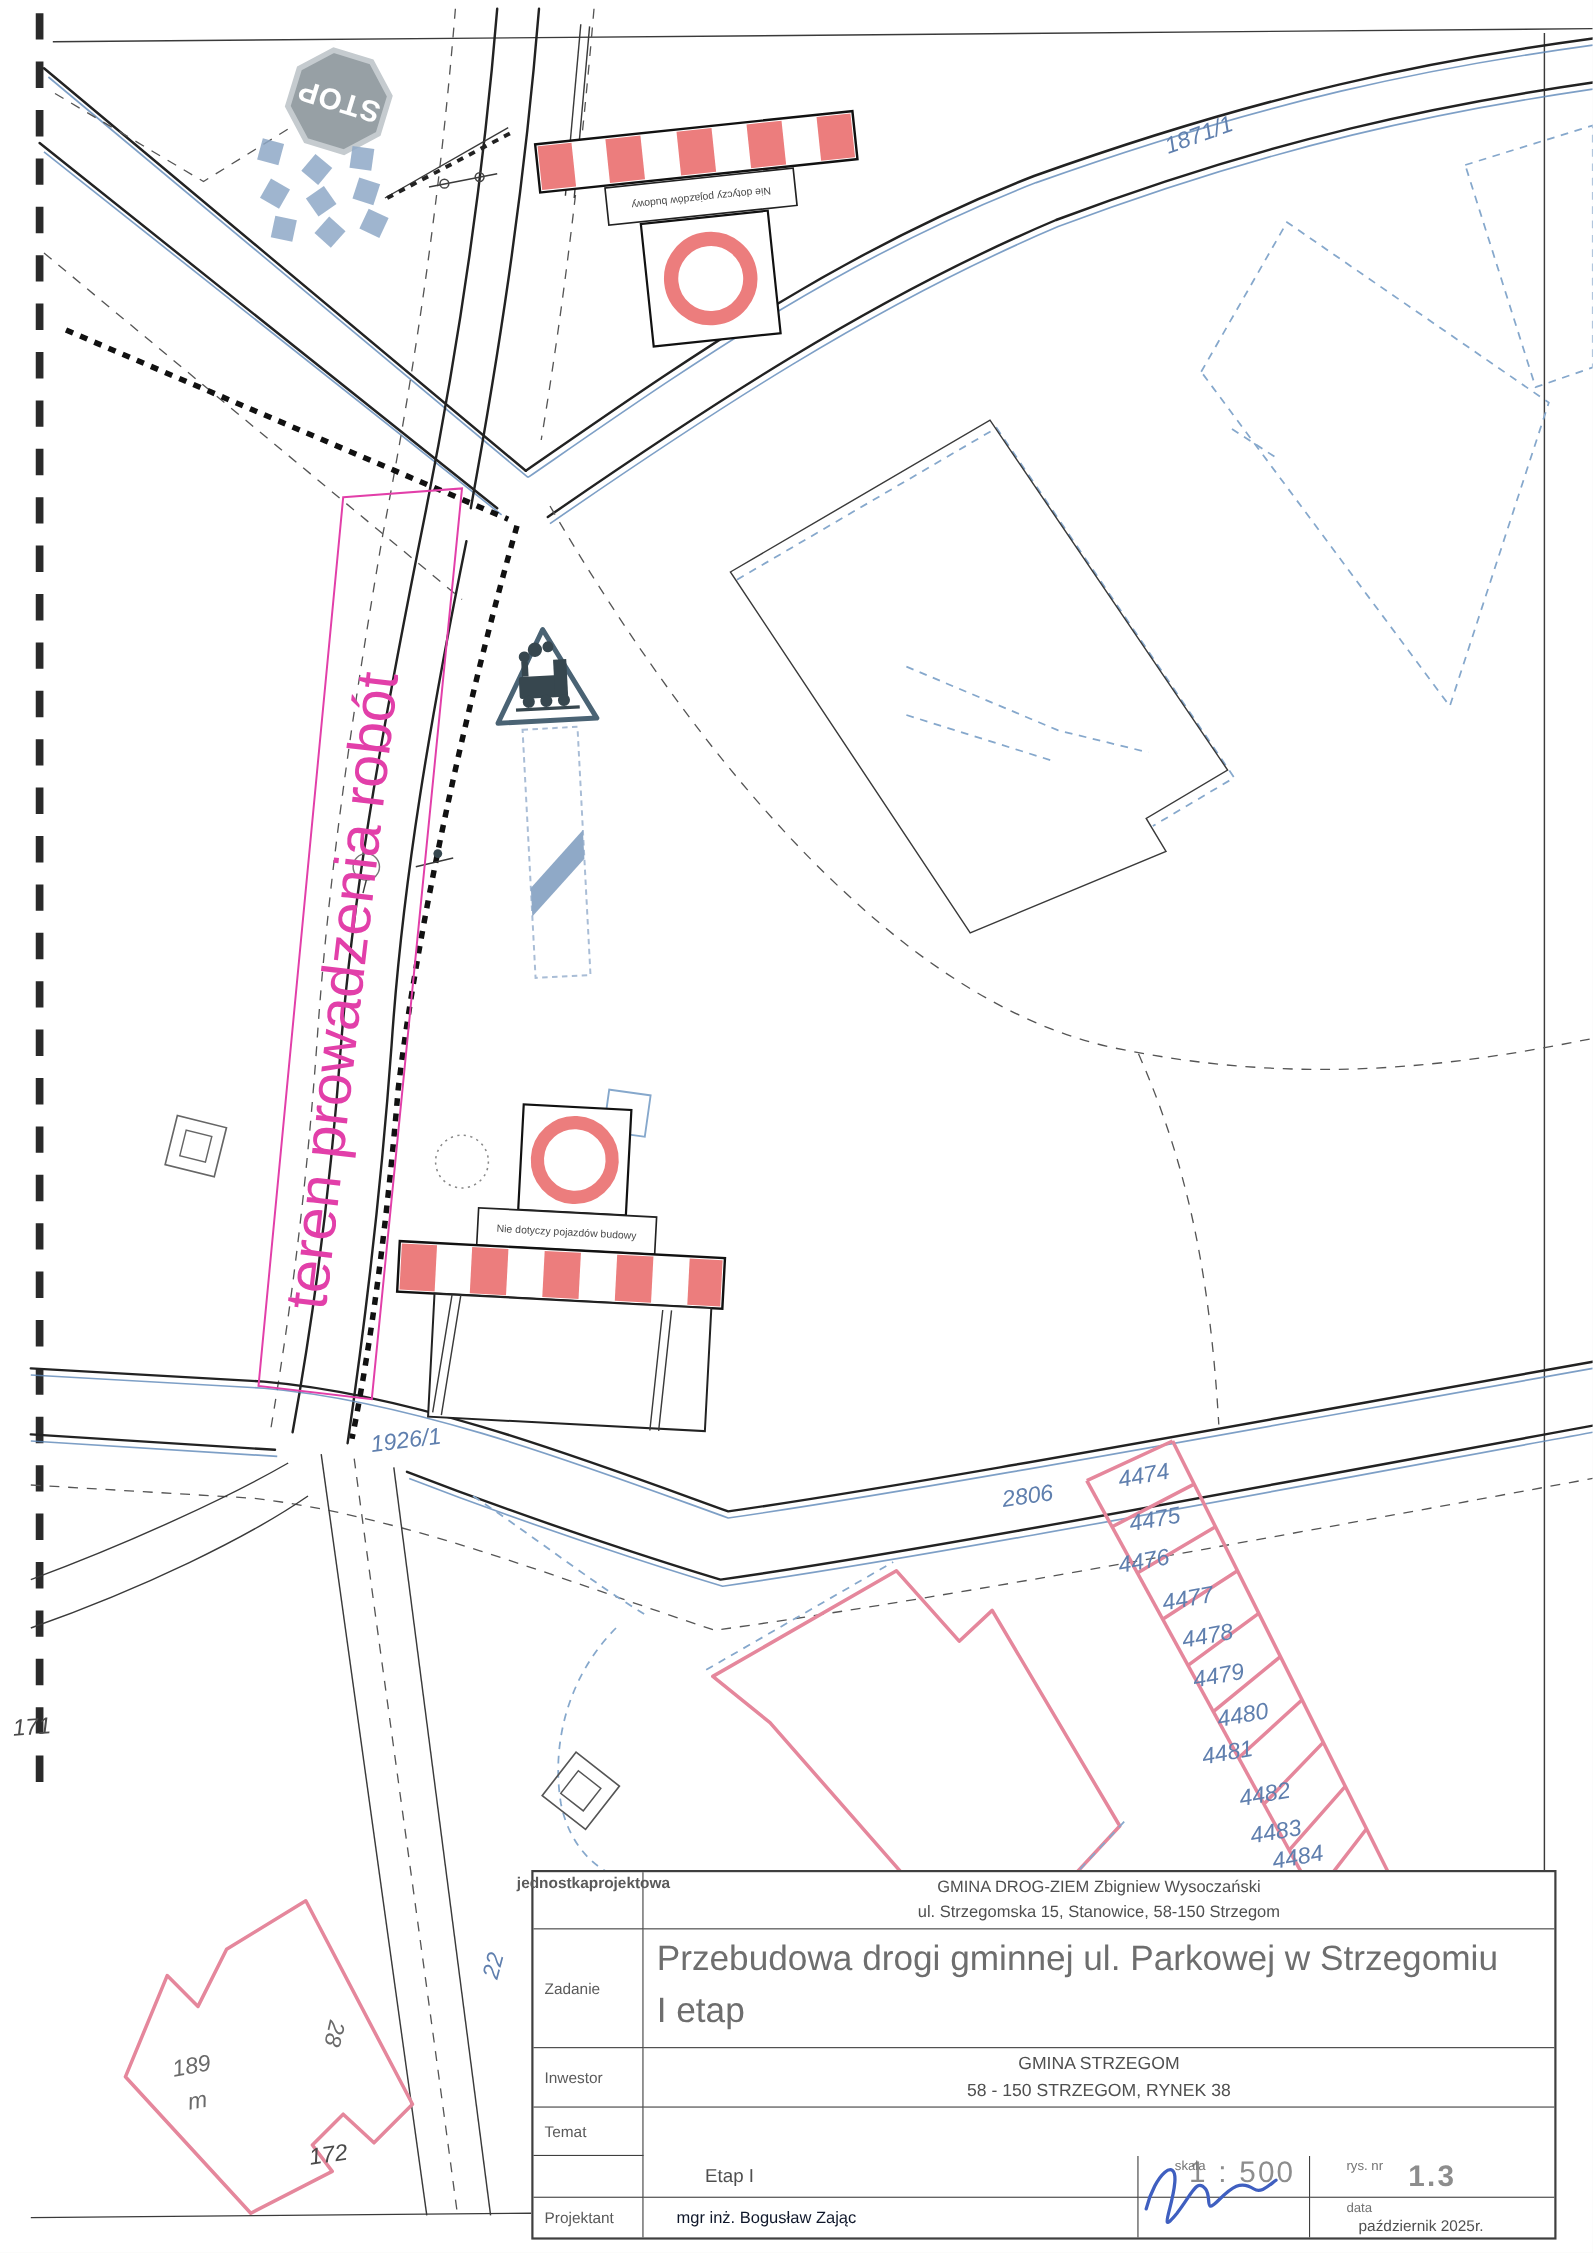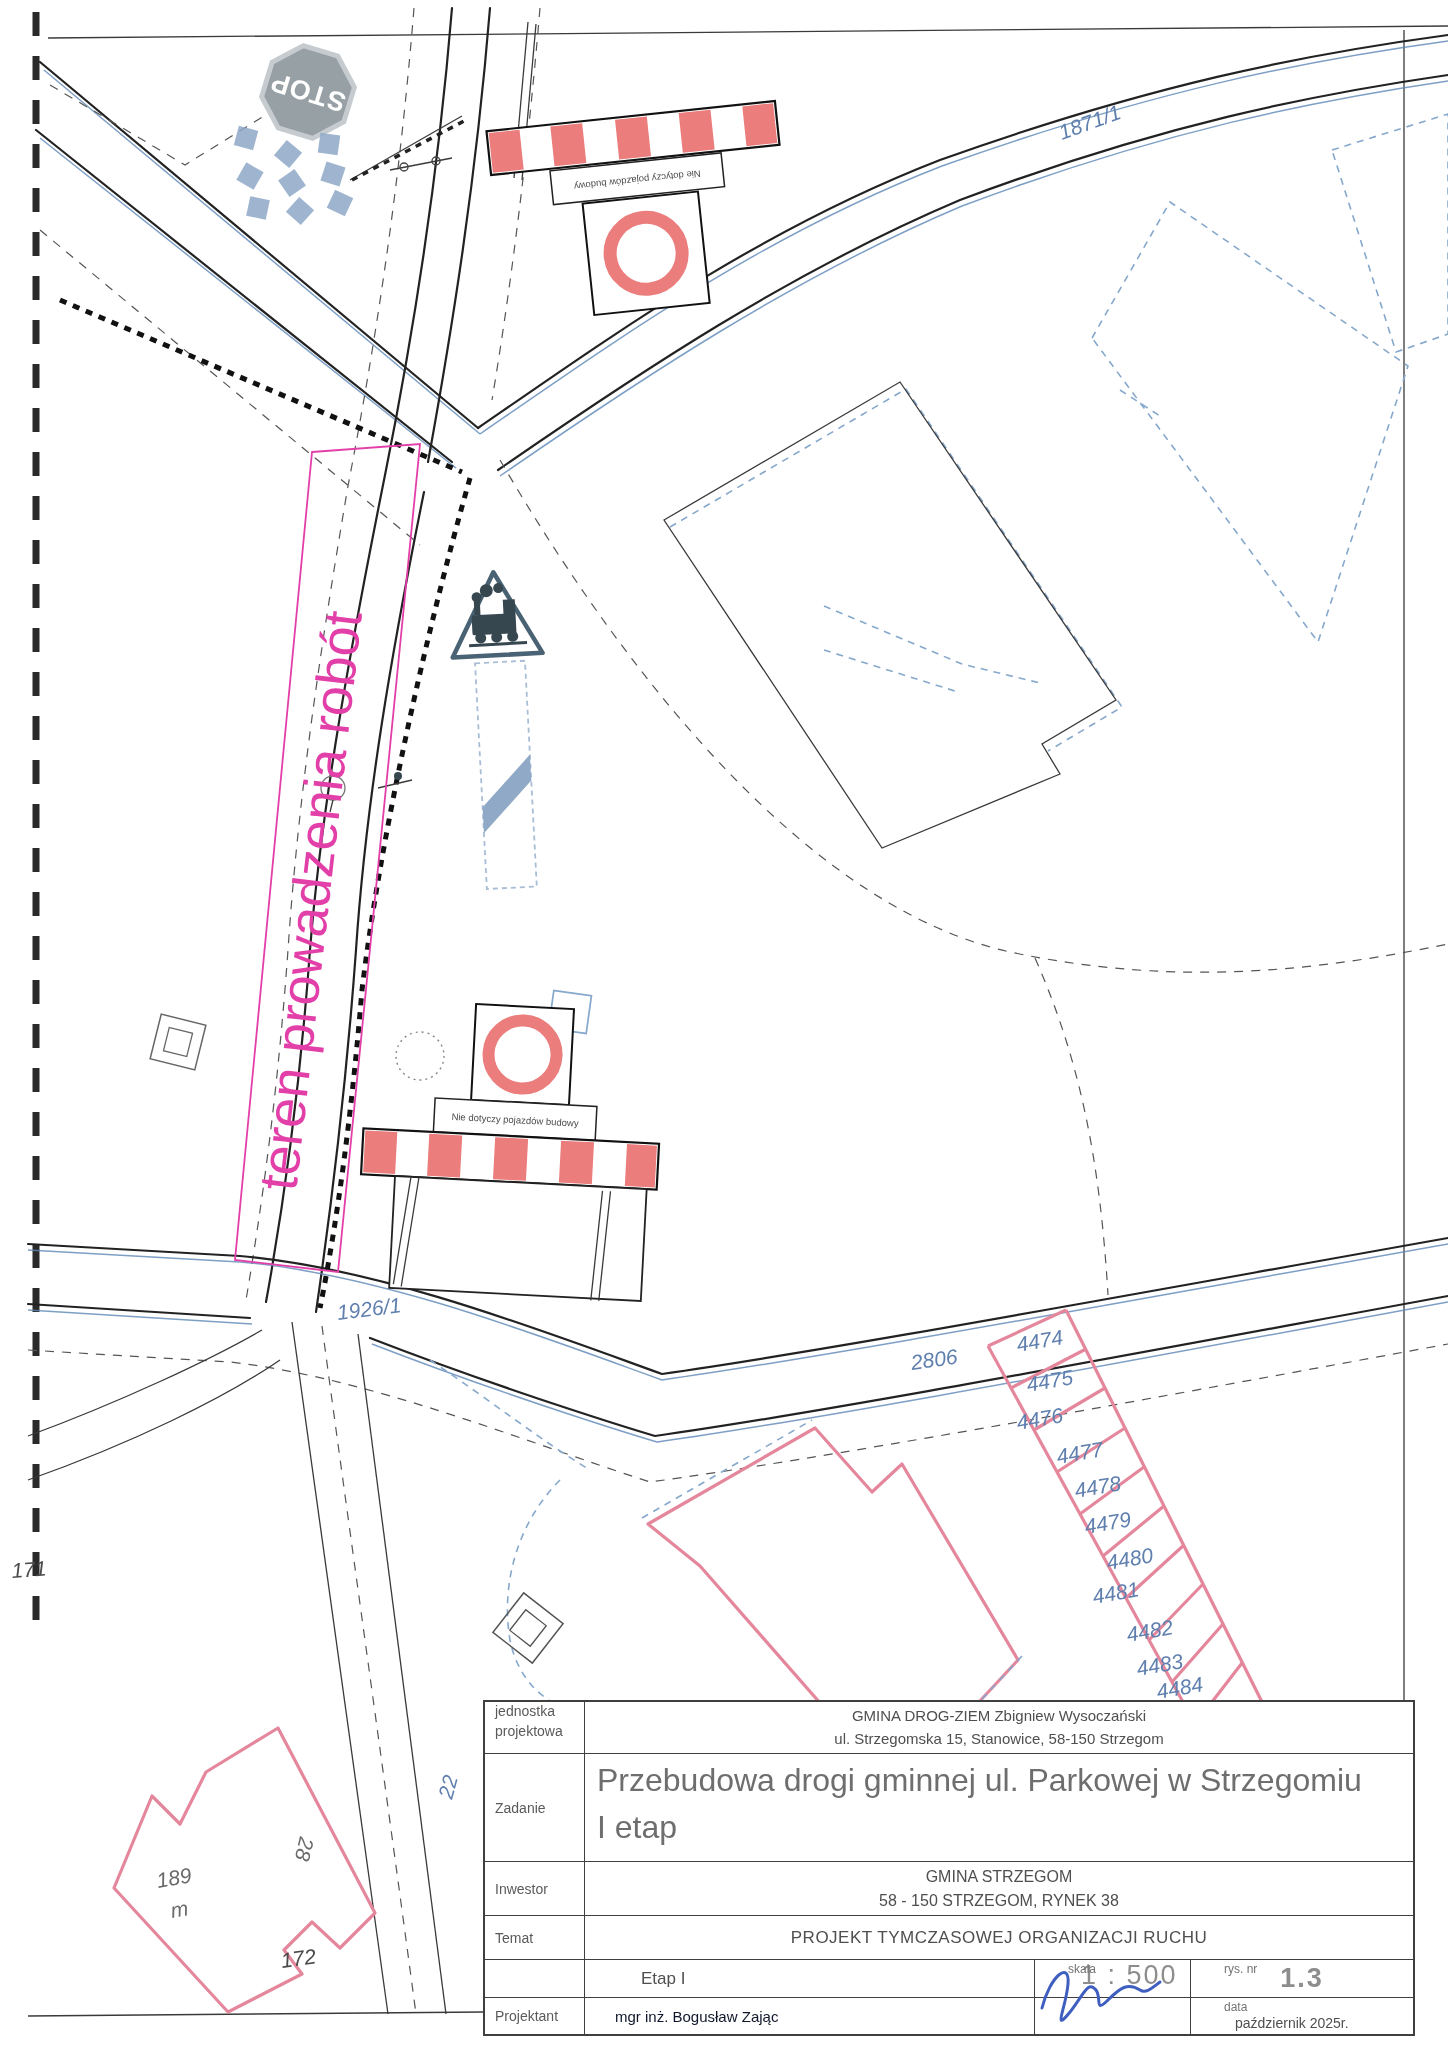--- a/index.html
+++ b/index.html
@@ -27,21 +27,21 @@
   .stoptxt{font-family:"Liberation Sans",sans-serif;font-weight:bold;font-size:27px;
            fill:#ffffff;letter-spacing:1px;}
 
   
   #titleblock{position:absolute;left:483px;top:1700px;width:932px;height:336px;
               border:2px solid #3f3f3f;background:#fff;box-sizing:border-box;z-index:2;
               color:#4a4a4a;}
   .cell{position:absolute;box-sizing:border-box;border-color:#3f3f3f;border-style:solid;border-width:0;}
   .br{border-right-width:1.5px;} .bb{border-bottom-width:1.5px;}
   .lab{display:flex;align-items:center;padding-left:10px;font-size:14px;color:#5a5a5a;}
-  .labcol{flex-direction:column;align-items:flex-start;line-height:1.4;}
+  .labcol{align-items:flex-start;justify-content:center;line-height:1.4;font-weight:bold;}
   .cc{display:flex;flex-direction:column;align-items:center;justify-content:center;
       font-size:15px;color:#4f4f4f;line-height:1.5;}
   .big{font-size:32px;color:#6e6e6e;white-space:nowrap;}
   .task{display:block;padding:8px 0 0 12px;}
   .task .l2{margin-top:10px;}
   .smalllab{position:absolute;top:2px;left:5px;font-size:12px;color:#737373;margin-left:28px;}
   .bigval{font-size:27px;color:#8d8d8d;letter-spacing:2px;}
   #sig{position:absolute;left:1012px;top:1946px;z-index:3;}
 </style>
 </head>
@@ -266,21 +266,20 @@
     <div class="big l2">I etap</div>
   </div>
 
   <div class="cell br bb lab" style="left:0;top:160px;width:100px;height:54px;">Inwestor</div>
   <div class="cell bb cc" style="left:100px;top:160px;width:828px;height:54px;font-size:16px;">
     <span>GMINA STRZEGOM</span>
     <span>58 - 150 STRZEGOM, RYNEK 38</span>
   </div>
 
   <div class="cell br bb lab" style="left:0;top:214px;width:100px;height:44px;">Temat</div>
-  <div class="cell bb cc" style="left:100px;top:214px;width:828px;height:44px;font-size:17px;letter-spacing:.5px;">PROJEKT TYMCZASOWEJ ORGANIZACJI RUCHU</div>
 
   <div class="cell br bb" style="left:0;top:258px;width:100px;height:38px;"></div>
   <div class="cell br bb lab" style="left:100px;top:258px;width:450px;height:38px;padding-left:56px;font-size:17px;color:#4f4f4f;">Etap I</div>
   <div class="cell br bb" style="left:550px;top:258px;width:156px;height:38px;">
     <span class="smalllab">skala</span>
     <div style="display:flex;align-items:flex-start;height:100%;padding-left:46px;">
       <span class="bigval">1 : 500</span>
     </div>
   </div>
   <div class="cell bb" style="left:706px;top:258px;width:222px;height:38px;">

